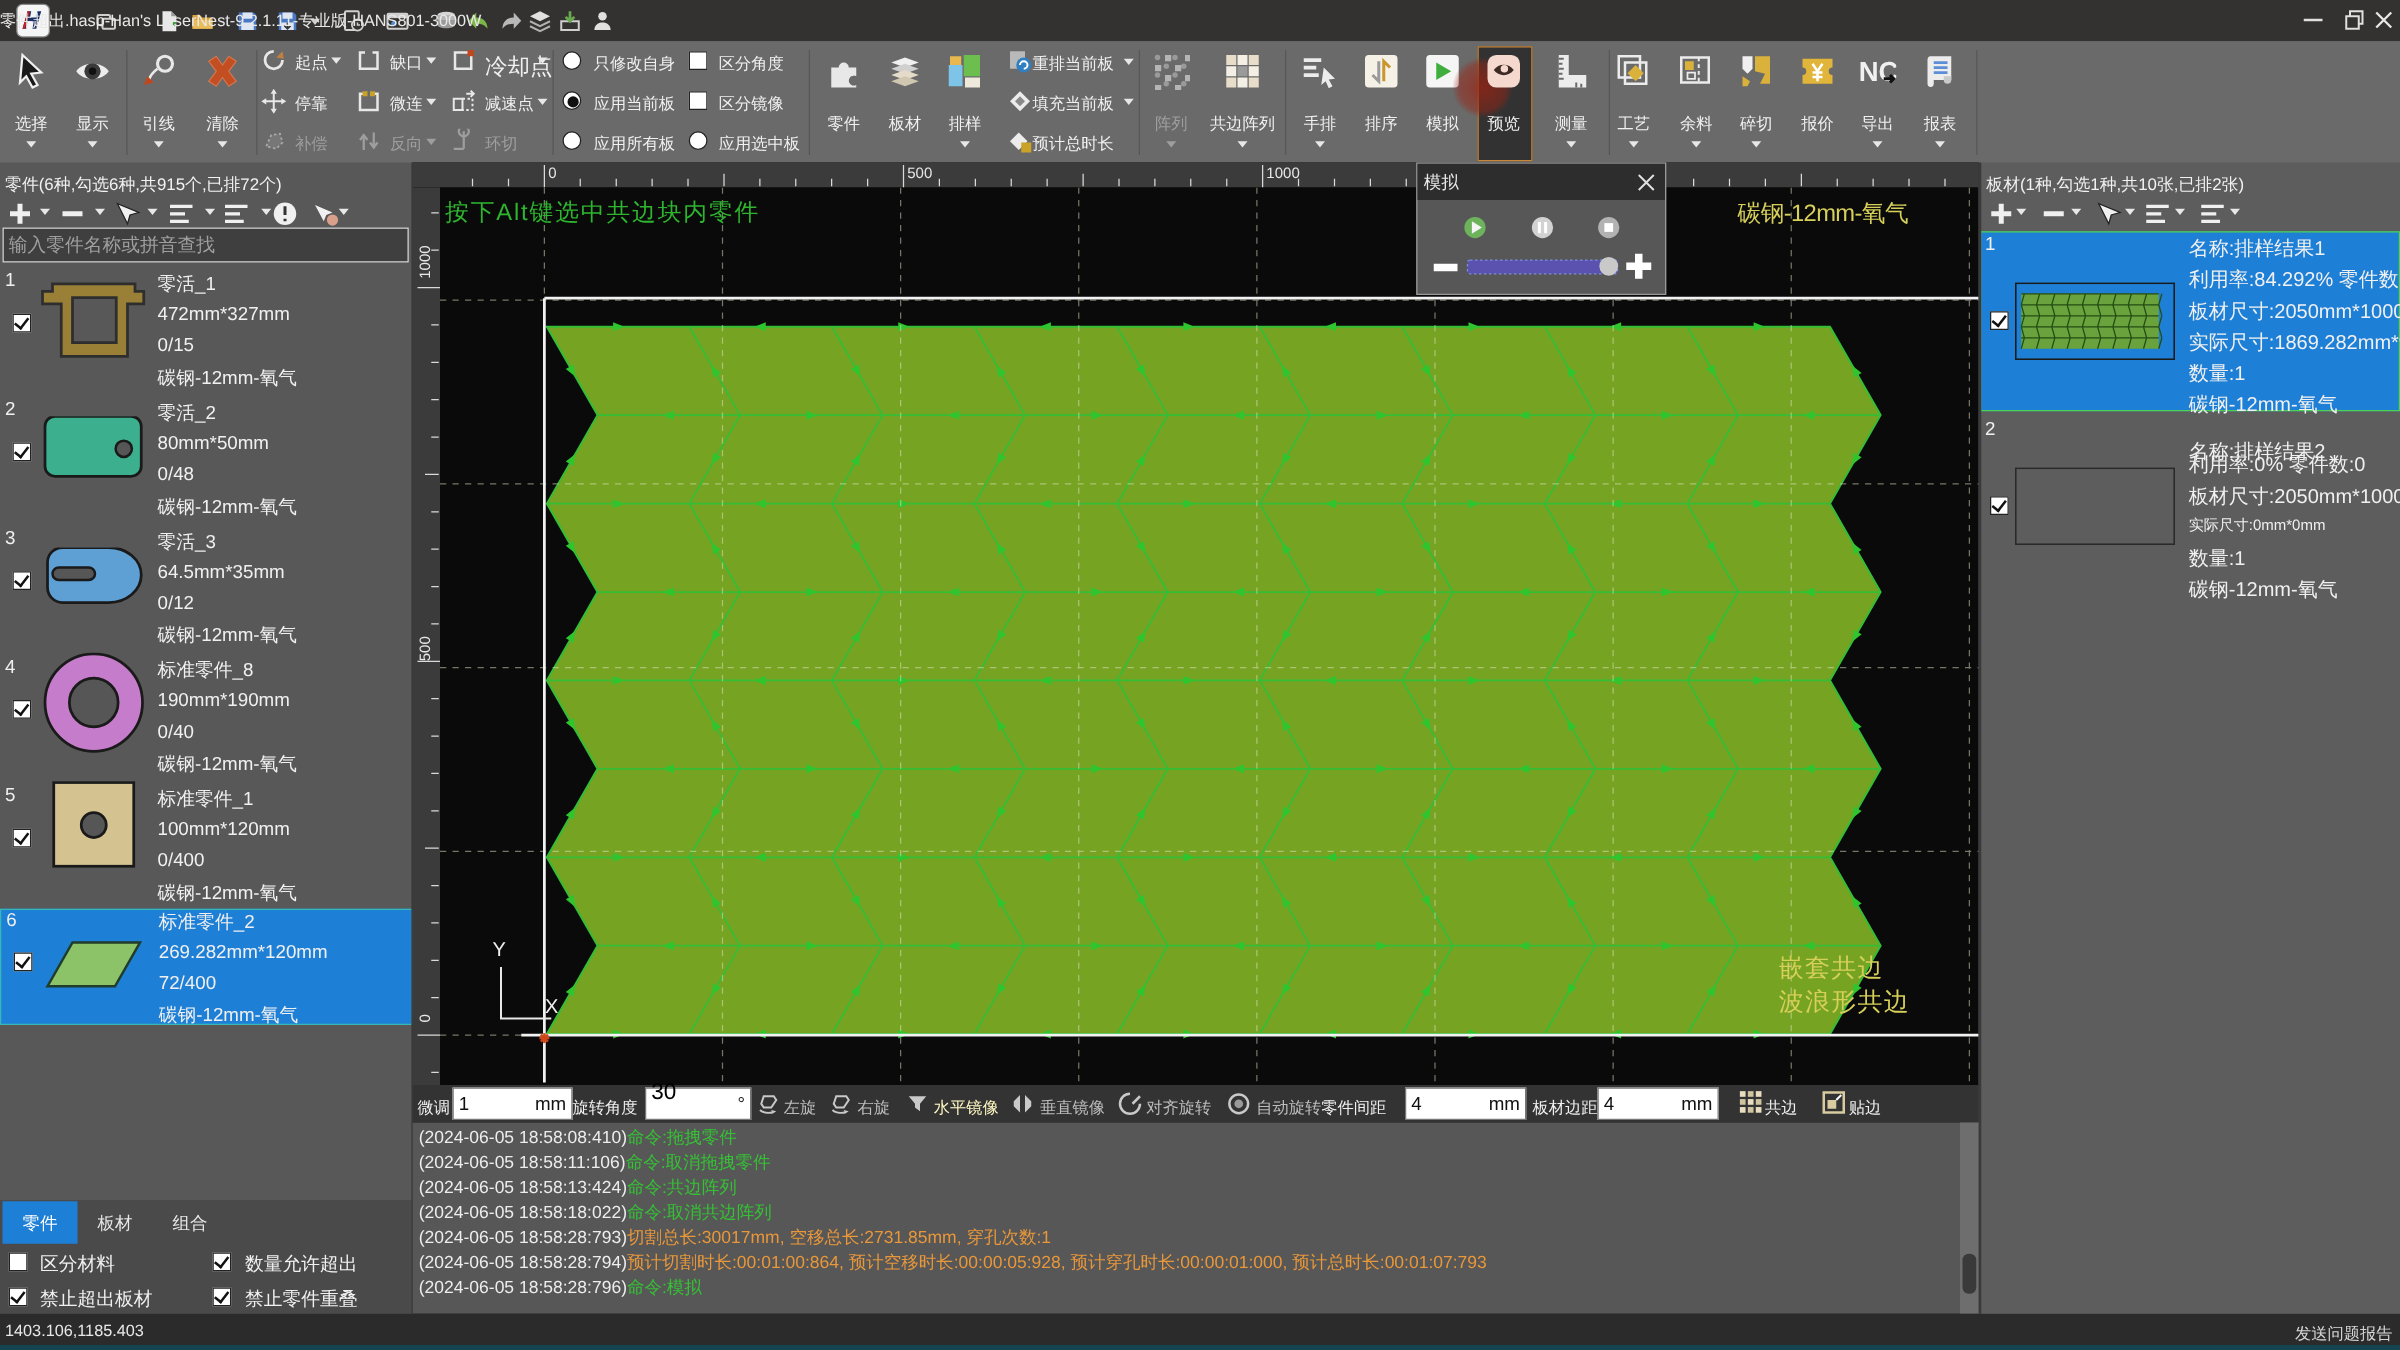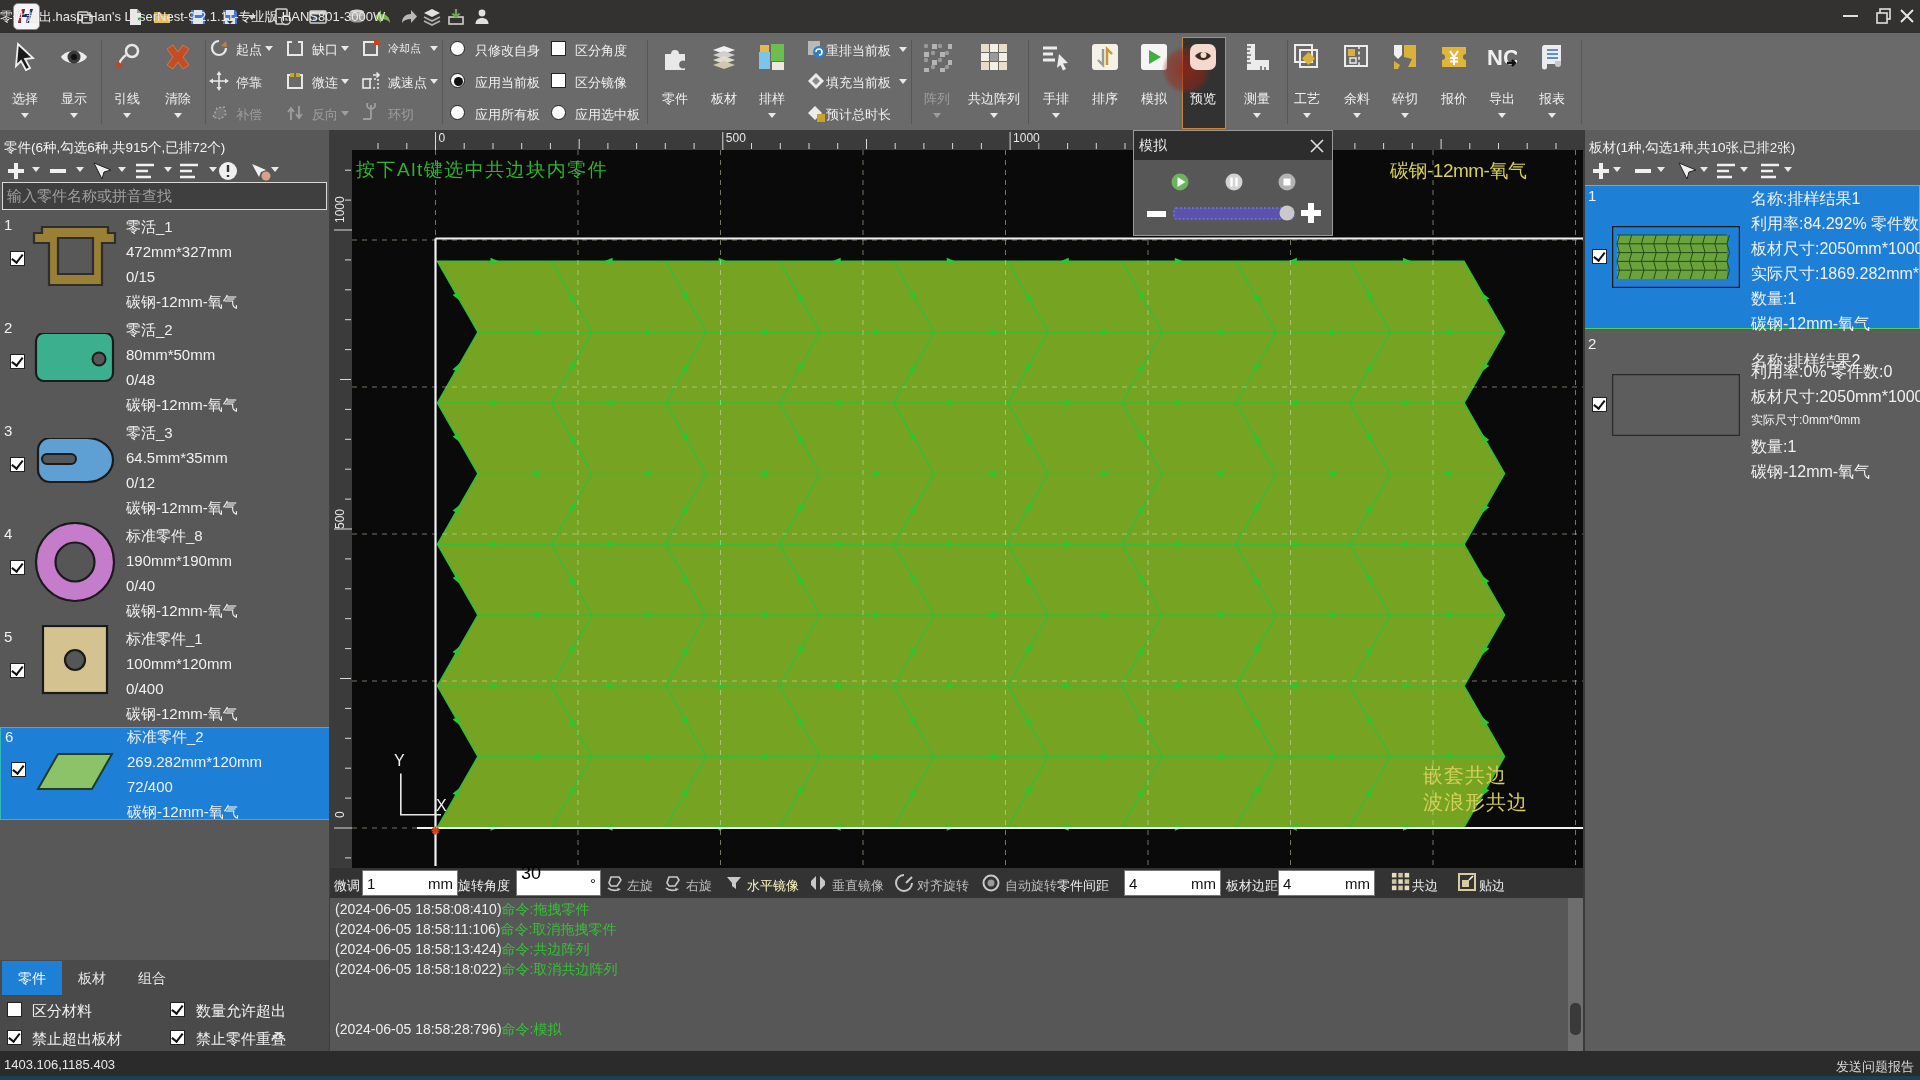--- a/index.html
+++ b/index.html
@@ -147,21 +147,21 @@
 <svg class="abs" style="left:285px;top:103px" width="20" height="20" viewBox="0 0 20 20">
     <path d="M6,17 v-12 m-3,4 l3,-4 3,4" stroke="#9e9e9e" stroke-width="1.8" fill="none"></path>
     <path d="M14,3 v12 m-3,-4 l3,4 3,-4" stroke="#9e9e9e" stroke-width="1.8" fill="none"></path>
   </svg>
 <div class="lbl" style="left:312px;top:106px;color:#9e9e9e;font-size:13px">反向</div>
 <div class="dd" style="left:341px;top:111px;border-top-color:#9e9e9e"></div>
 <svg class="abs" style="left:361px;top:38px" width="20" height="20" viewBox="0 0 20 20">
     <rect x="3" y="4" width="13" height="13" fill="none" stroke="#e8e8e8" stroke-width="2"></rect>
     <rect x="13" y="2" width="5" height="5" fill="#c0471d"></rect>
   </svg>
-<div class="lbl" style="left:388px;top:41px;color:#f0f0f0;font-size:11px">冷却点</div>
+<div class="lbl" style="left:388px;top:41px;color:#f0f0f0;font-size:18px">冷却点</div>
 <div class="dd" style="left:430px;top:46px;"></div>
 <svg class="abs" style="left:361px;top:71px" width="20" height="20" viewBox="0 0 20 20">
     <rect x="2" y="8" width="7" height="9" fill="none" stroke="#e8e8e8" stroke-width="1.6"></rect>
     <path d="M9,8 h8 m0,0 v9 h-8" stroke="#e8e8e8" stroke-width="1.6" fill="none" stroke-dasharray="2 2"></path>
     <path d="M12,4 h6 m-2.5,-2.5 l2.5,2.5 -2.5,2.5" stroke="#e8e8e8" stroke-width="1.6" fill="none"></path>
   </svg>
 <div class="lbl" style="left:388px;top:74px;color:#f0f0f0;font-size:13px">减速点</div>
 <div class="dd" style="left:430px;top:79px;"></div>
 <svg class="abs" style="left:361px;top:103px" width="20" height="20" viewBox="0 0 20 20">
     <path d="M2,16 h8 m0,-10 a4,4 0 1 1 0.1,0 m-0.1,10 v-14" stroke="#9e9e9e" stroke-width="1.8" fill="none"></path>
@@ -548,20 +548,22 @@
     <rect x="5" y="8" width="7" height="7" fill="#d8cba0"></rect>
     <path d="M12,8 l4,-4" stroke="#fff" stroke-width="1.6"></path>
   </svg>
 <div class="abs" style="left:1479px;top:877px;color:#f0f0f0;font-size:13px;white-space:nowrap">贴边</div>
 <div class="abs" style="left:330px;top:898px;width:1253px;height:153px;background:#575757;overflow:hidden">
 <div class="abs" style="left:5px;top:-17px;font-size:14px;white-space:nowrap"></div>
 <div class="abs" style="left:5px;top:3px;font-size:14px;white-space:nowrap"><span style="color:#ededed">(2024-06-05 18:58:08:410)</span><span style="color:#35c135">命令:拖拽零件</span></div>
 <div class="abs" style="left:5px;top:23px;font-size:14px;white-space:nowrap"><span style="color:#ededed">(2024-06-05 18:58:11:106)</span><span style="color:#35c135">命令:取消拖拽零件</span></div>
 <div class="abs" style="left:5px;top:43px;font-size:14px;white-space:nowrap"><span style="color:#ededed">(2024-06-05 18:58:13:424)</span><span style="color:#35c135">命令:共边阵列</span></div>
 <div class="abs" style="left:5px;top:63px;font-size:14px;white-space:nowrap"><span style="color:#ededed">(2024-06-05 18:58:18:022)</span><span style="color:#35c135">命令:取消共边阵列</span></div>
+<div class="abs" style="left:5px;top:83px;font-size:14px;white-space:nowrap"><span style="color:#ededed">(2024-06-05 18:58:28:793)</span><span style="color:#e8973a">切割总长:30017mm, 空移总长:2731.85mm, 穿孔次数:1</span></div>
+<div class="abs" style="left:5px;top:103px;font-size:14px;white-space:nowrap"><span style="color:#ededed">(2024-06-05 18:58:28:794)</span><span style="color:#e8973a">预计切割时长:00:01:00:864, 预计空移时长:00:00:05:928, 预计穿孔时长:00:00:01:000, 预计总时长:00:01:07:793</span></div>
 <div class="abs" style="left:5px;top:123px;font-size:14px;white-space:nowrap"><span style="color:#ededed">(2024-06-05 18:58:28:796)</span><span style="color:#35c135">命令:模拟</span></div>
 </div>
 <div class="abs" style="left:1568px;top:898px;width:15px;height:153px;background:#6e6e6e"></div>
 <div class="abs" style="left:1570px;top:1003px;width:11px;height:32px;background:#3a3a3a;border-radius:5px"></div>
 <div class="abs" style="left:1583px;top:130px;width:337px;height:921px;background:#5d5d5d"></div>
 <div class="lbl" style="left:1589px;top:139px;color:#f2f2f2;font-size:13.5px">板材(1种,勾选1种,共10张,已排2张)</div>
 <svg class="abs" style="left:1589px;top:160px" width="200" height="22" viewBox="0 0 200 22">
     <path d="M4,11 h16 M12,3 v16" stroke="#f0f0f0" stroke-width="4"></path>
     <path d="M46,11 h16" stroke="#f0f0f0" stroke-width="4"></path>
     <path d="M90,3 l8,16 2,-7 7,-2 z" fill="#f0f0f0" stroke="#222" stroke-width="1"></path>

